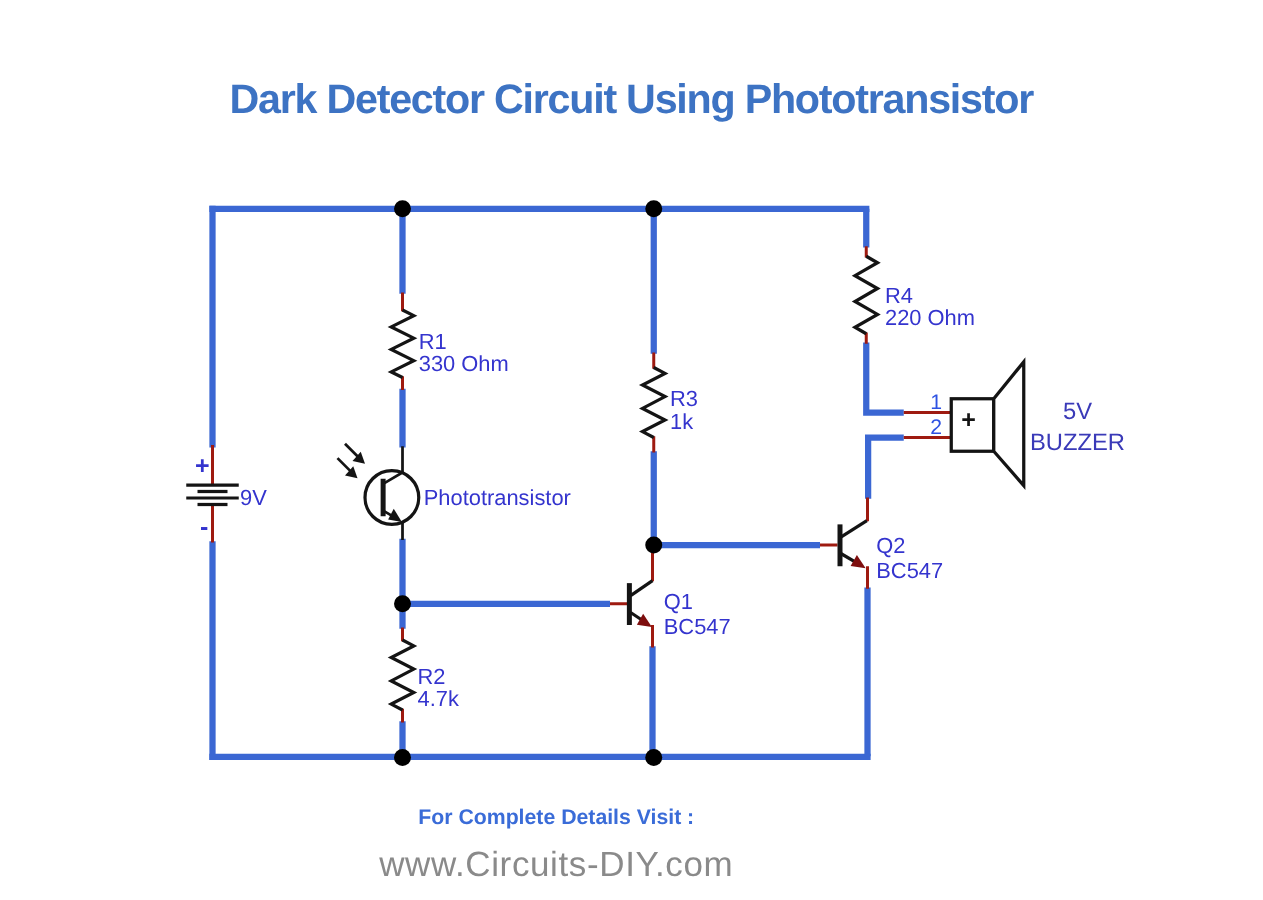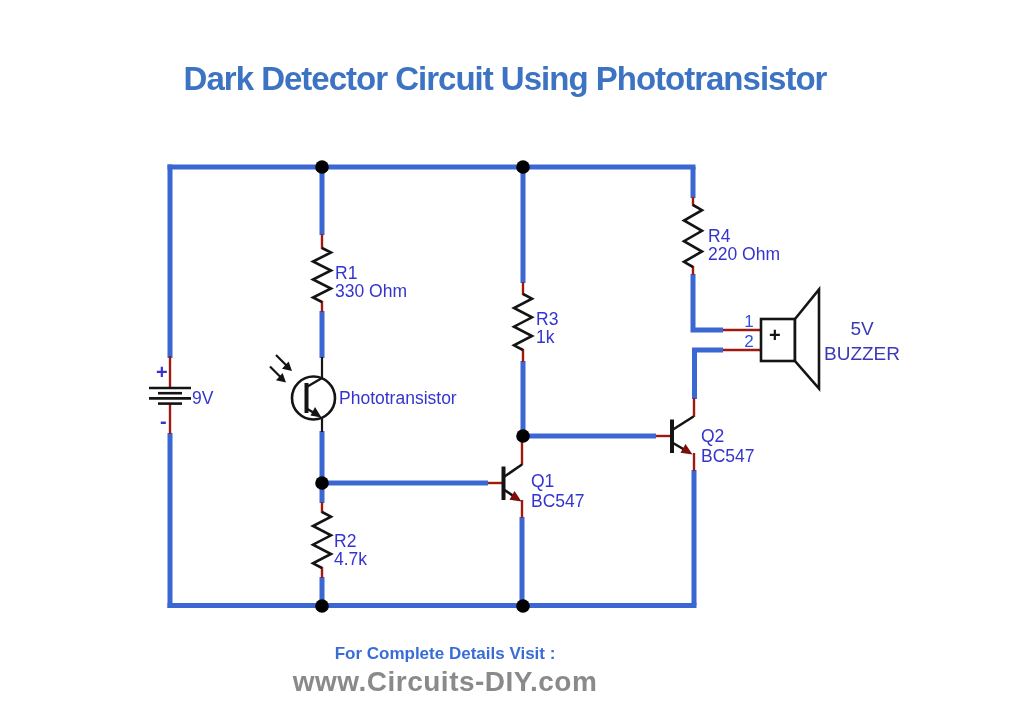--- a/index.html
+++ b/index.html
@@ -32,22 +32,22 @@
   .plusminus{fill:var(--label,#3434CE);font-size:20px;font-weight:bold;}
   .buzzer-plus{fill:var(--component,#141414);font-size:20px;font-weight:bold;}
   #footer{
     position:absolute;left:0;width:890px;top:644px;text-align:center;
   }
   #footer .visit{
     font-size:17px;font-weight:bold;color:var(--footerlink,#3A6CD8);
     margin:0 0 2px 0;
   }
   #footer .site{
-    font-size:28px;font-weight:bold;color:var(--footersite,#8A8A8A);
-    letter-spacing:0.5px;margin:2px;
+    font-size:28px;font-weight:normal;color:var(--footersite,#8A8A8A);
+    letter-spacing:0.5px;margin:12px;
   }
 </style>
 </head>
 <body>
 
 <div id="stage">
 
   <div id="title">Dark Detector Circuit Using Phototransistor</div>
 
   <svg id="circuit-svg" width="1010" height="720" viewBox="0 0 1010 720">

